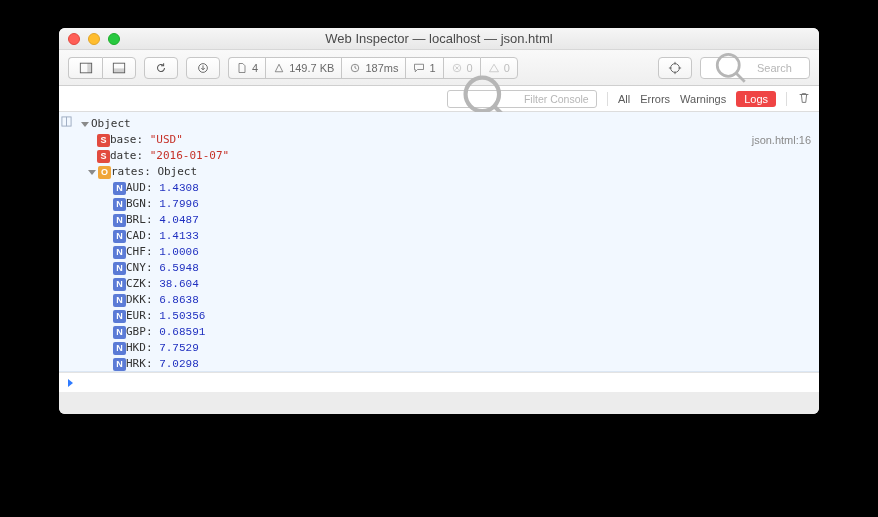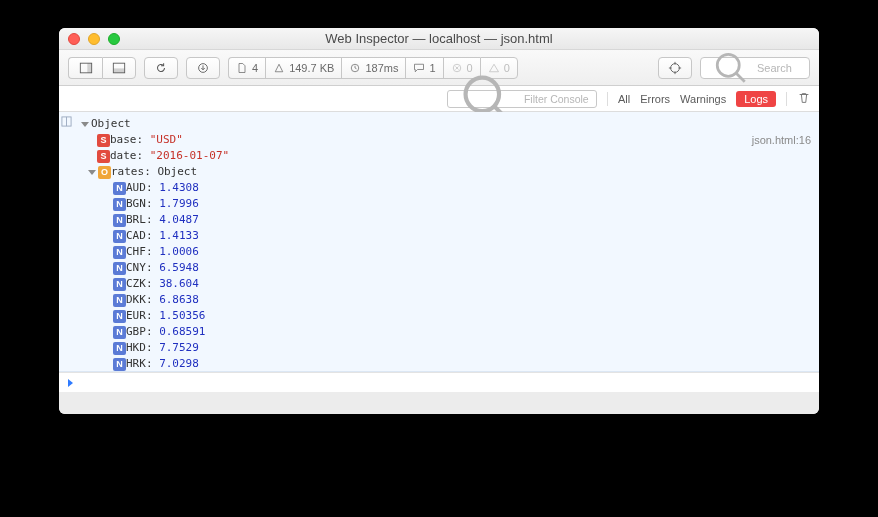--- a/index.html
+++ b/index.html
@@ -202,21 +202,21 @@
     font-weight:bold;
     color:#fff;
     font-family: -apple-system, Arial, sans-serif;
     flex-shrink:0;
   }
   .tb-S { background:#e24b3f; }
   .tb-O { background:#f0a63a; }
   .tb-N { background:#5b7bd6; }
   .key { color:#333; }
   .val-str { color:#c63128; }
-  .val-num { color:#2030c0; }
+  .val-num { color:#2030c0;font-family:Liberation Mono, monospace; }
   .val-obj { color:#333; }
   .gutter {
     width:14px;
     display:inline-flex;
     justify-content:center;
     flex-shrink:0;
   }
   .gutter-split svg { width:11px; height:11px; color:#9aa9bf; }
   .tree-wrap { display:flex; }
   

